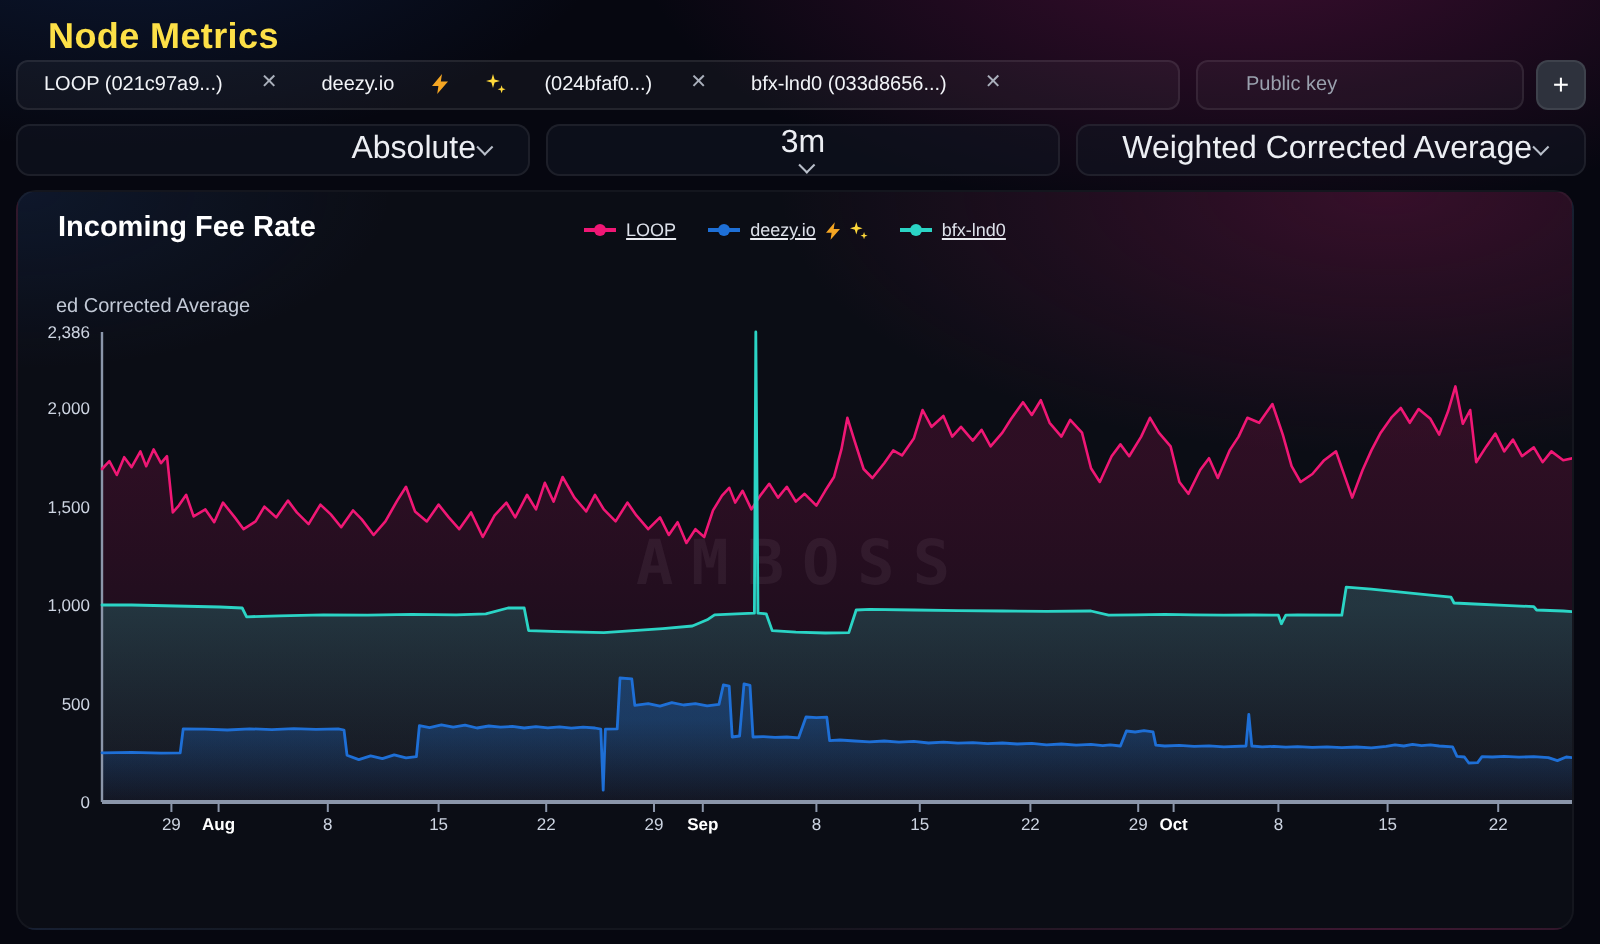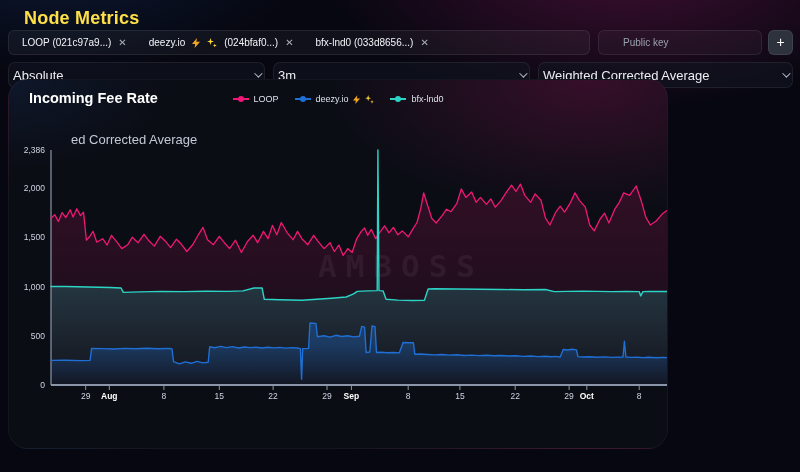--- a/index.html
+++ b/index.html
@@ -14,64 +14,64 @@
     position:relative;
   }
   .page-title { position:absolute; left:24px; top:8px; font-size:18px; font-weight:bold; color:#fde047; letter-spacing:.2px; }
 
   
   .chips-bar {
     position:absolute; left:8px; top:30px; width:582px; height:25px;
     background:rgba(255,255,255,.045); border:1px solid rgba(255,255,255,.08);
     border-radius:6px; display:flex; align-items:center; padding:0 13px; gap:22px;
   }
-  .chip { display:flex; align-items:center; gap:7px; font-size:10px; color:#f2f4f8; white-space:nowrap; }
+  .chip { display:flex; align-items:flex-start; gap:19px; font-size:10px; color:#f2f4f8; white-space:nowrap; }
   .chip .x { color:#aab0bc; font-size:10px; cursor:pointer; line-height:1; }
   .chip svg { display:block; }
   .pk-input {
     position:absolute; left:598px; top:30px; width:164px; height:25px;
     background:rgba(255,255,255,.035); border:1px solid rgba(255,255,255,.08);
     border-radius:6px; color:#e8eaf0; font-size:10px; padding:0 24px;
     font-family:"Liberation Sans", sans-serif; outline:none;
   }
   .pk-input::placeholder { color:#9aa1ae; }
   .add-btn {
     position:absolute; left:768px; top:30px; width:25px; height:25px;
     background:#2e323d; border:1px solid rgba(255,255,255,.08); border-radius:6px;
     color:#fff; font-size:14px; line-height:22px; text-align:center; cursor:pointer;
   }
 
   
   .select {
     position:absolute; top:62px; height:26px;
     background:rgba(18,22,34,.55); border:1px solid rgba(255,255,255,.07);
-    border-radius:7px; display:flex; align-items:center; justify-content:space-between;
-    padding:0 4px; font-size:13px; color:#eceef3; cursor:pointer;
+    border-radius:7px; display:flex; align-items:center; justify-content:flex-end;
+    padding:0 20px; font-size:16px; color:#eceef3; cursor:pointer;
   }
   .select .chev { width:6px; height:6px; border-right:1.5px solid #b9bfca; border-bottom:1.5px solid #b9bfca; transform:rotate(45deg) translateY(-2px); }
   #sel-0 { left:8px;   width:257px; }
-  #sel-1 { left:273px; width:257px; }
+  #sel-1 { left:273px; width:257px;flex-direction:column; }
   #sel-2 { left:538px; width:255px; }
 
   
   .panel {
-    position:absolute; left:8px; top:79px; width:660px; height:370px;
-    border-radius:20px; overflow:hidden;
+    position:absolute; left:8px; top:95px; width:779px; height:370px;
+    border-radius:10px; overflow:hidden;
     background:
       radial-gradient(60% 55% at 88% 0%, rgba(125,18,75,.38), rgba(0,0,0,0) 65%),
       radial-gradient(40% 40% at 0% 0%, rgba(25,60,120,.22), rgba(0,0,0,0) 60%),
       #0b0d15;
     border:1px solid rgba(255,255,255,.04);
   }
   .chart-title { position:absolute; left:20px; top:10px; font-size:14.5px; font-weight:bold; color:#fff; }
   .chart-subtitle { position:absolute; left:20px; top:32px; font-size:9.5px; color:#8b8f9b; }
-  .legend { position:absolute; left:0; top:14px; width:100%; display:flex; justify-content:center; gap:16px; pointer-events:none; }
+  .legend { position:absolute; left:0; top:14px; width:100%; display:flex; justify-content:center; gap:16px; pointer-events:none;text-decoration:underline; }
   .legend-item { display:flex; align-items:center; gap:5px; font-size:9px; color:#dde1ea; pointer-events:auto; cursor:pointer; }
   .legend-item svg { display:block; }
-  .y-axis-label { position:absolute; left:19px; top:52px; font-size:13px; color:#c3cad7;margin-left:43px; }
+  .y-axis-label { position:absolute; left:19px; top:52px; font-size:10px; color:#c3cad7; }
   .x-axis-label { position:absolute; left:42px; width:738px; top:322px; text-align:center; font-size:9px; font-weight:bold; color:#e6eaf1; }
   .watermark {
     position:absolute; left:0; top:168px; width:784px; text-align:center;
     font-family:"DejaVu Sans Mono", monospace; font-size:31px; font-weight:900;
     letter-spacing:9px; color:rgba(210,210,230,.07); pointer-events:none;
   }
   #chart-svg { position:absolute; left:0; top:0; }
 </style>
 </head>
 <body>

